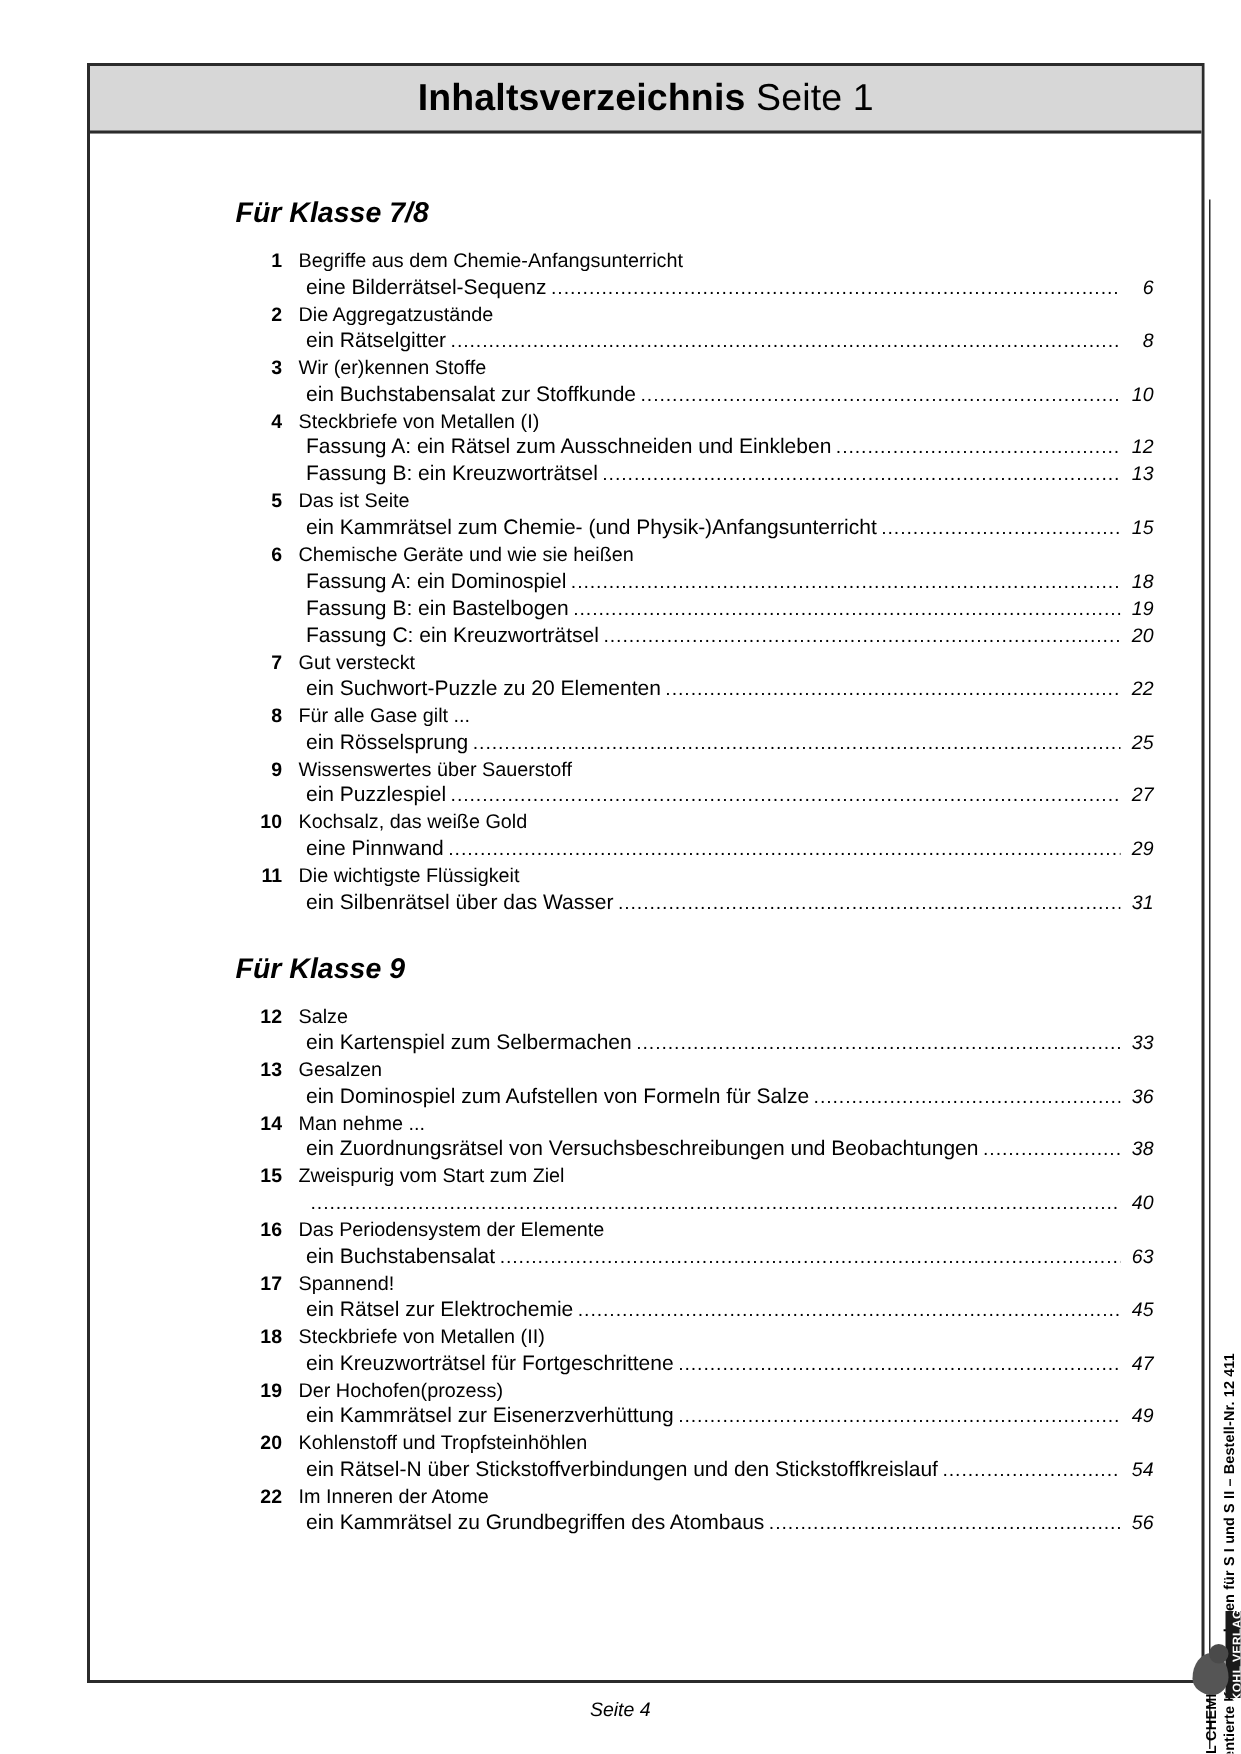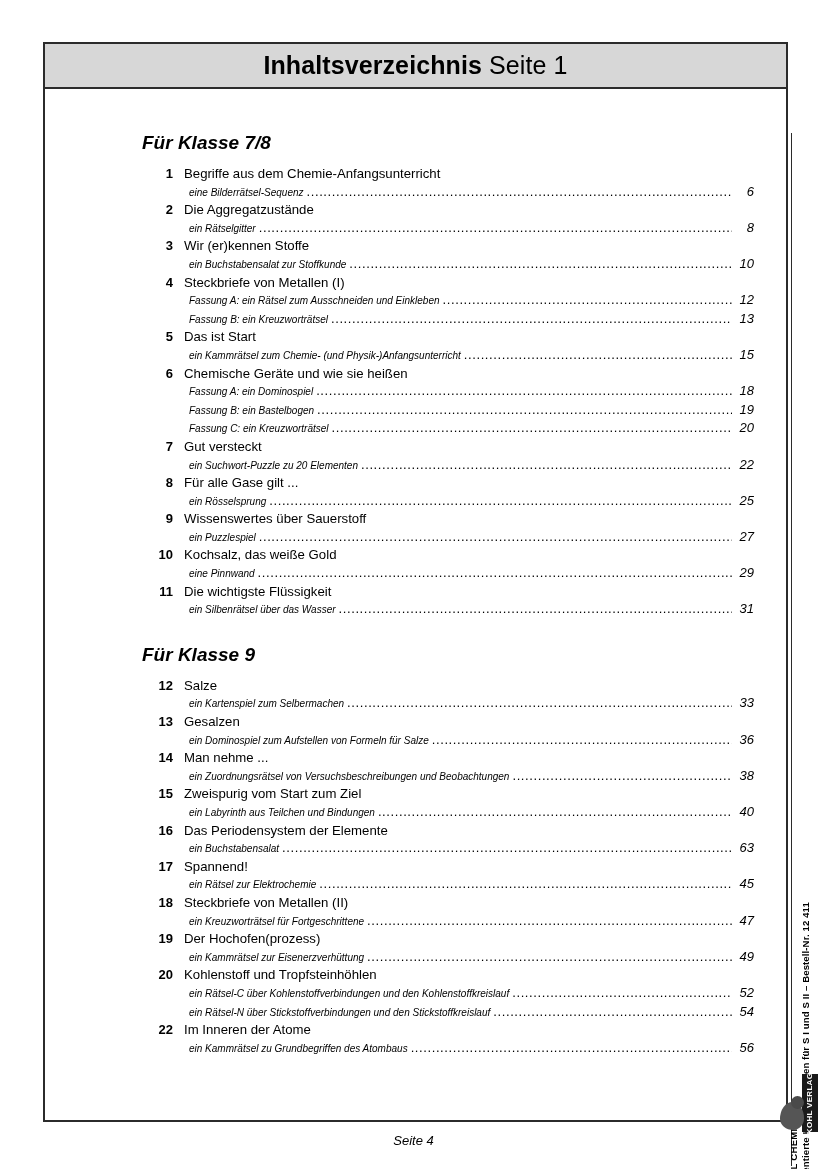--- a/index.html
+++ b/index.html
@@ -12,21 +12,21 @@
     height: 1169px;
     position: relative;
     font-family: "Liberation Sans", sans-serif;
     color: #000000;
     overflow: hidden;
   }
 
   
   #page-frame {
     position: absolute;
-    left: 43px;
+    left: 58px;
     top: 42px;
     width: 745px;
     height: 1080px;
     border: 2px solid #2b2b2b;
     box-sizing: border-box;
     background: #ffffff;
   }
 
   
   #header-band {
@@ -91,22 +91,21 @@
     line-height: 17.6px;
   }
 
   .sub-row {
     display: flex;
     align-items: baseline;
     padding-left: 49px;
     line-height: 17.6px;
   }
   .sub-text {
-    font-style: italic;
-    font-size: 10px;
+    font-size: 14px;
     white-space: nowrap;
   }
   .leader {
     flex: 1 1 auto;
     overflow: hidden;
     margin: 0 2px 0 3px;
     position: relative;
     height: 1em;
   }
   .leader::after {
@@ -283,21 +282,21 @@
         </div>
         <div class="sub-row">
           <span class="sub-text">Fassung B: ein Kreuzworträtsel</span>
           <span class="leader"></span>
           <span class="sub-page">13</span>
         </div>
       </div>
       <div class="entry">
         <div class="entry-title-row">
           <span class="entry-num">5</span>
-          <span class="entry-title">Das ist Start</span>
+          <span class="entry-title">Das ist Seite</span>
         </div>
         <div class="sub-row">
           <span class="sub-text">ein Kammrätsel zum Chemie- (und Physik-)Anfangsunterricht</span>
           <span class="leader"></span>
           <span class="sub-page">15</span>
         </div>
       </div>
       <div class="entry">
         <div class="entry-title-row">
           <span class="entry-num">6</span>
@@ -407,21 +406,20 @@
           <span class="leader"></span>
           <span class="sub-page">38</span>
         </div>
       </div>
       <div class="entry">
         <div class="entry-title-row">
           <span class="entry-num">15</span>
           <span class="entry-title">Zweispurig vom Start zum Ziel</span>
         </div>
         <div class="sub-row">
-          <span class="sub-text">ein Labyrinth aus Teilchen und Bindungen</span>
           <span class="leader"></span>
           <span class="sub-page">40</span>
         </div>
       </div>
       <div class="entry">
         <div class="entry-title-row">
           <span class="entry-num">16</span>
           <span class="entry-title">Das Periodensystem der Elemente</span>
         </div>
         <div class="sub-row">
@@ -460,25 +458,20 @@
         <div class="sub-row">
           <span class="sub-text">ein Kammrätsel zur Eisenerzverhüttung</span>
           <span class="leader"></span>
           <span class="sub-page">49</span>
         </div>
       </div>
       <div class="entry">
         <div class="entry-title-row">
           <span class="entry-num">20</span>
           <span class="entry-title">Kohlenstoff und Tropfsteinhöhlen</span>
-        </div>
-        <div class="sub-row">
-          <span class="sub-text">ein Rätsel-C über Kohlenstoffverbindungen und den Kohlenstoffkreislauf</span>
-          <span class="leader"></span>
-          <span class="sub-page">52</span>
         </div>
       </div>
       <div class="entry">
         <div class="sub-row">
           <span class="sub-text">ein Rätsel-N über Stickstoffverbindungen und den Stickstoffkreislauf</span>
           <span class="leader"></span>
           <span class="sub-page">54</span>
         </div>
       </div>
       <div class="entry">

